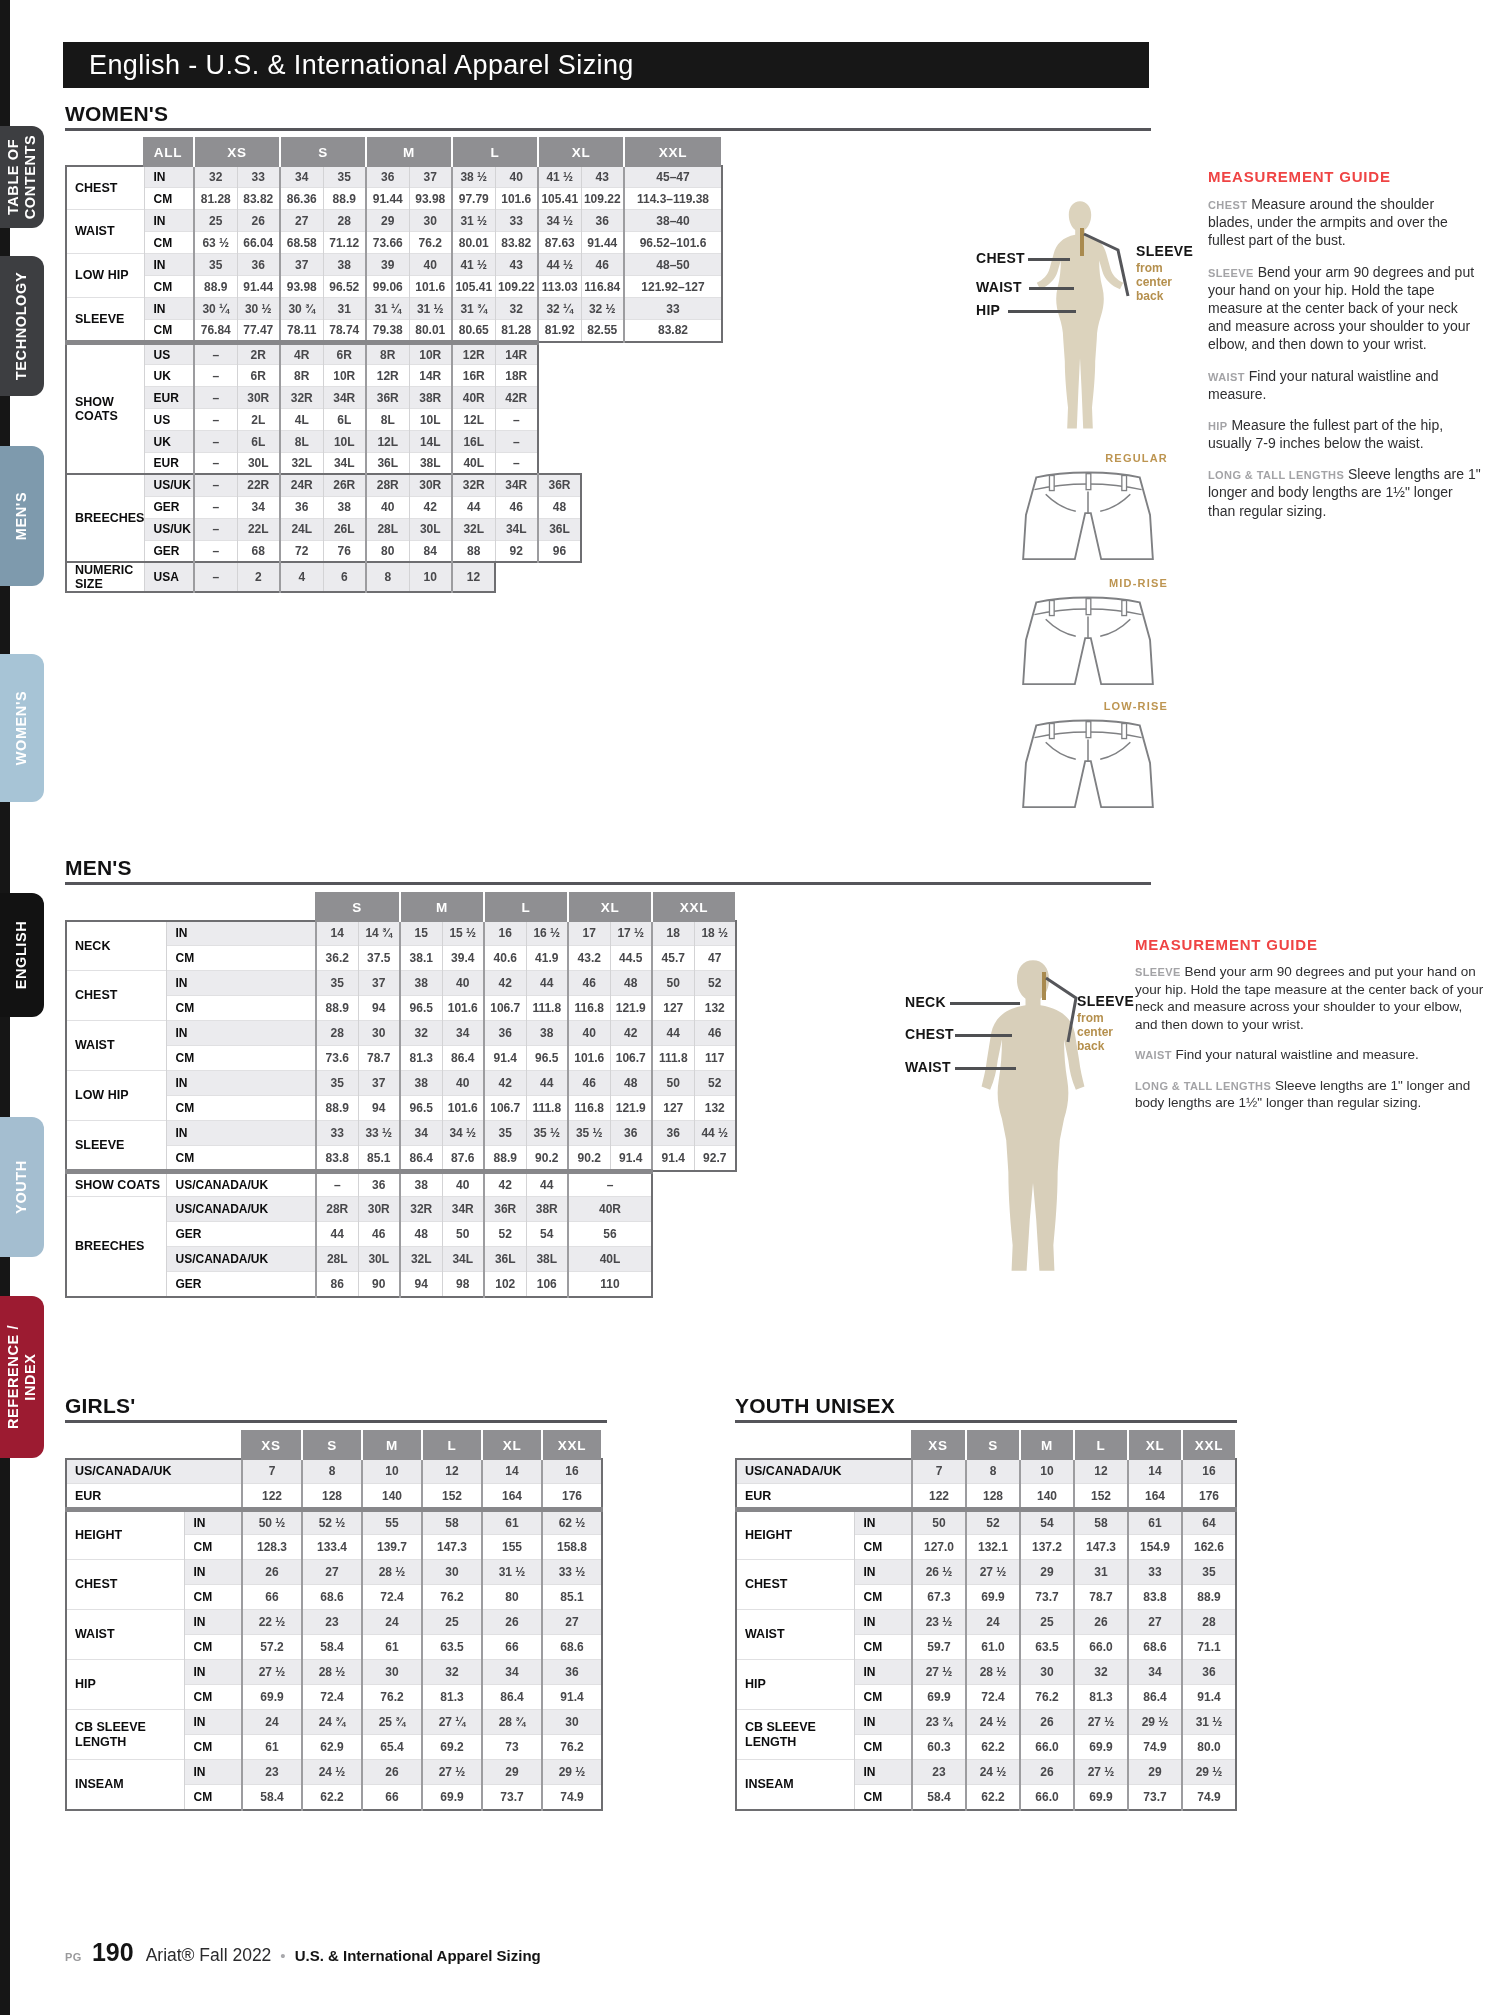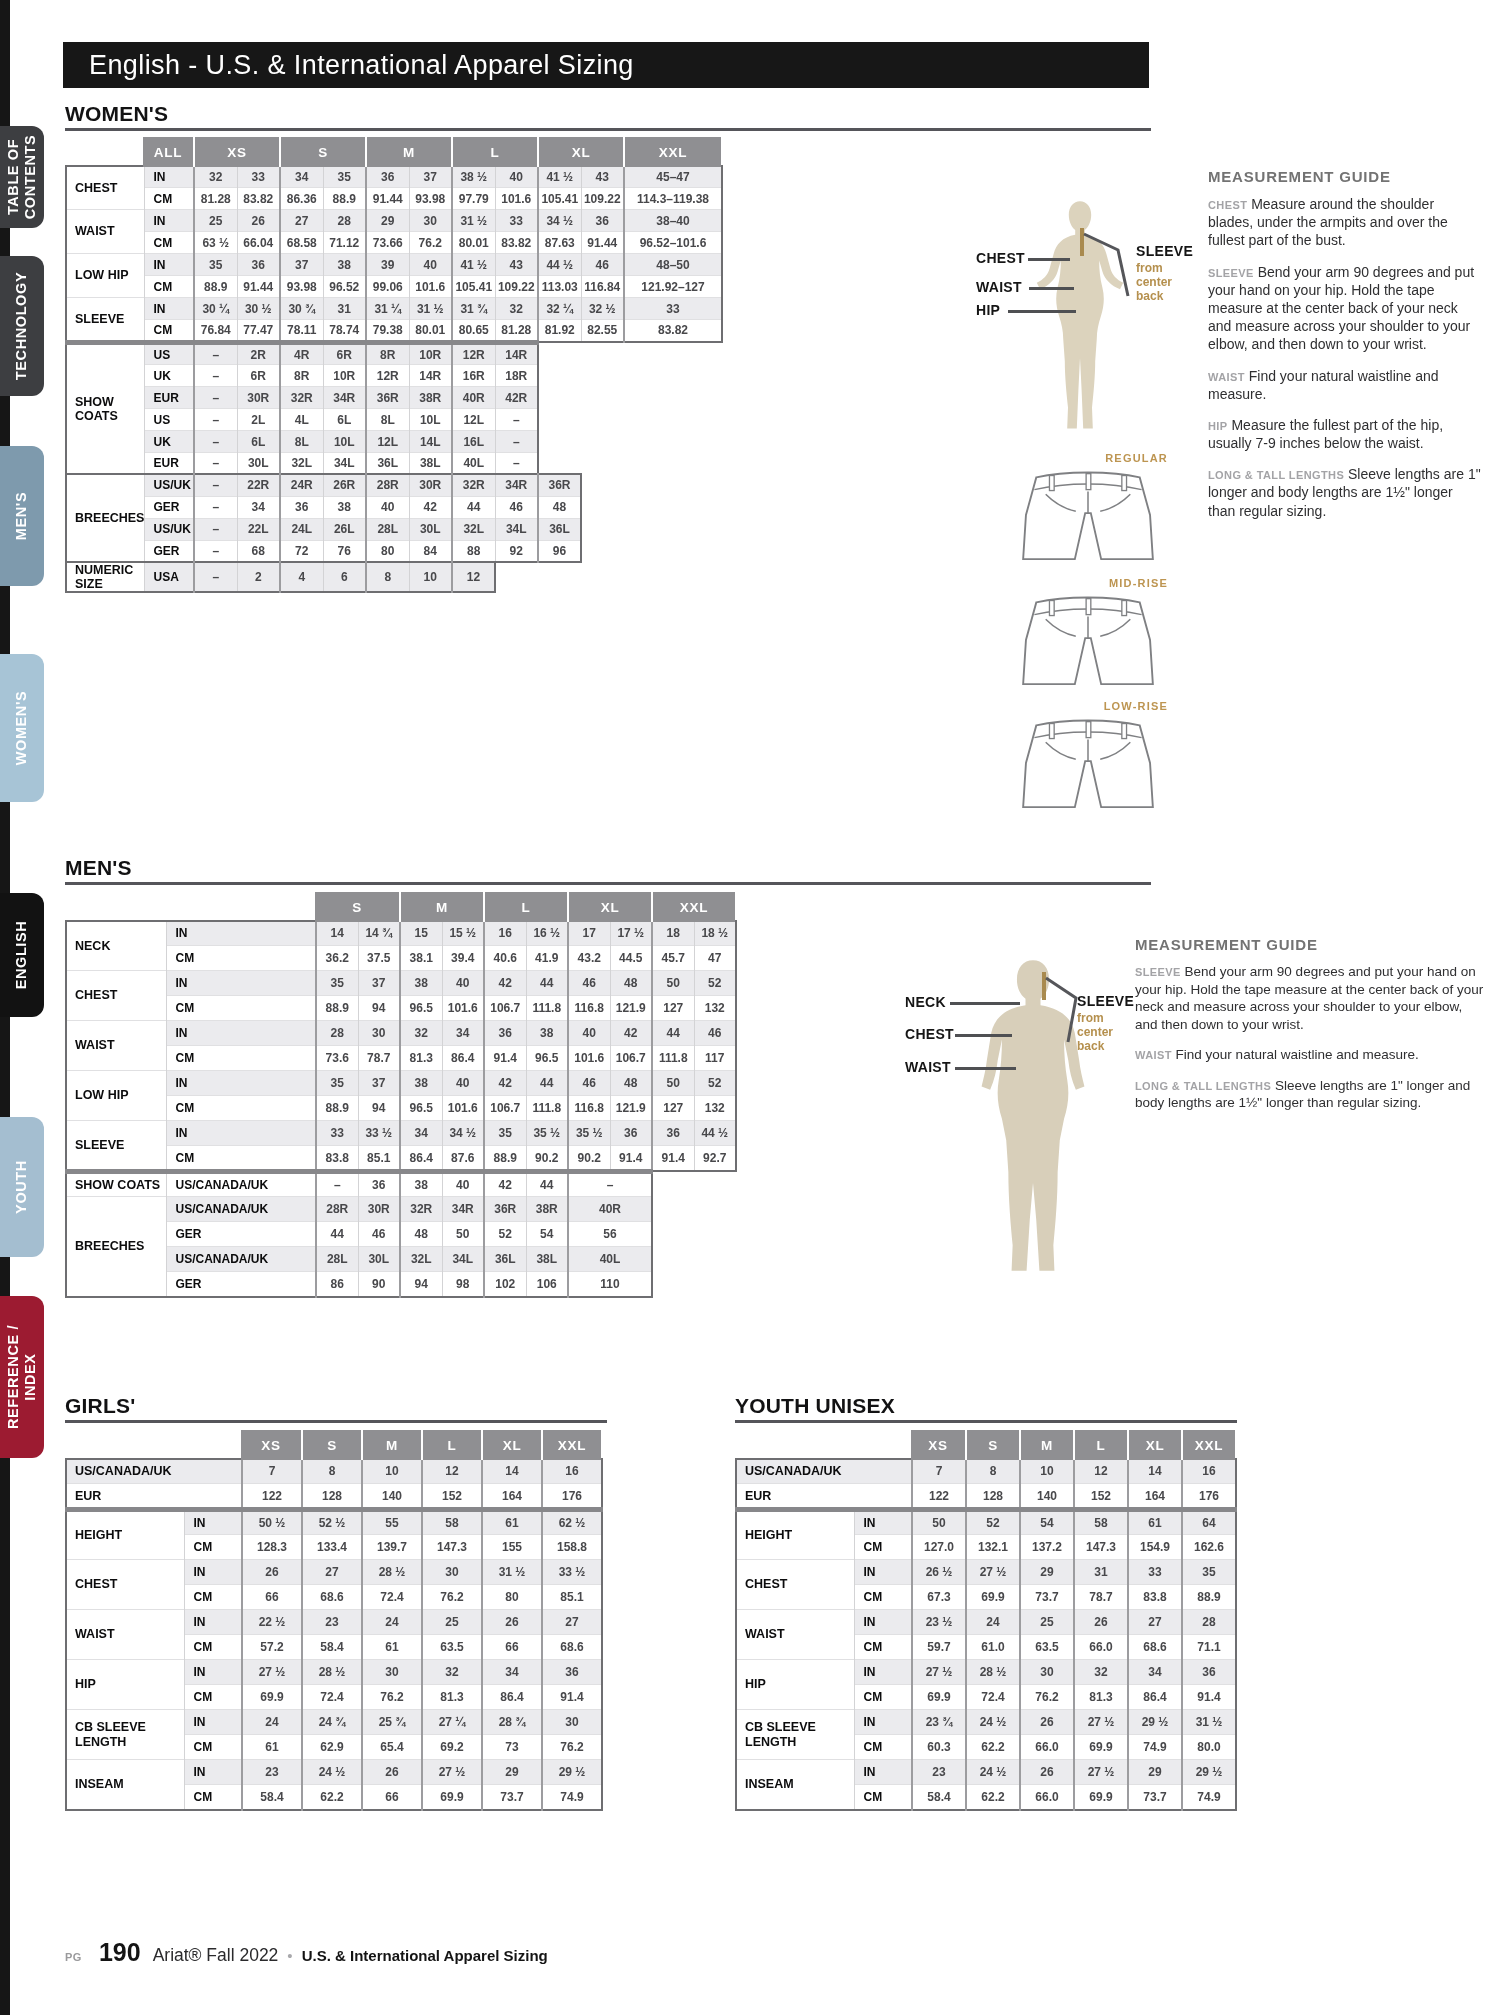--- a/index.html
+++ b/index.html
@@ -30,35 +30,35 @@
   table.sz td{font-size:12px;font-weight:bold;color:#48484b;text-align:center;
      border-left:1px solid #d3d3d5;border-top:1px solid #e0e0e2;padding:0 2px;overflow:hidden;white-space:nowrap}
   table.sz td.sh{background:#ebebee}
   table.sz td.gb{border-left:2px solid #9c9c9f}
   table.sz td.glabel{text-align:left;padding-left:8px;color:#0c0c0d;font-size:12.5px;background:#fff;
      border-left:none;white-space:normal;line-height:1.15}
   table.sz td.unit{text-align:left;padding-left:9px;color:#0c0c0d}
   table.sz td.rlabel{text-align:left;padding-left:8px;color:#0c0c0d;font-size:12.5px;white-space:normal}
   .w td{height:22px}.m td{height:25px}.k td{height:25px}
   
-  .gtitle{font-size:15px;font-weight:800;color:#737373;letter-spacing:.8px;margin-bottom:10px}
+  .gtitle{font-size:15px;font-weight:800;color:#ef4444;letter-spacing:.8px;margin-bottom:10px}
   .gp{margin-bottom:13px;color:#2f2f31;line-height:1.3}
   #womens-guide .gp{font-size:14px}
   #mens-guide .gp{font-size:13.5px}
   .gk{font-size:11px;font-weight:bold;color:#a3a3a6;letter-spacing:.4px}
   
   .flabel{font-size:14px;font-weight:800;color:#151515;letter-spacing:.3px}
   .fsub{font-size:12px;font-weight:bold;color:#b5904e;line-height:1.18}
   .mline{height:2.5px;background:#4f5053}
   .rise{width:160px;text-align:right}
   .rlab{font-size:11px;font-weight:800;color:#bd9551;letter-spacing:1.2px;margin-bottom:4px}
   
   .foot{display:flex;align-items:baseline}
   .f-pg{font-size:11px;font-weight:bold;color:#9a9a9c;letter-spacing:.5px}
-  .f-num{font-size:25px;font-weight:800;color:#141414;margin-left:17px}
+  .f-num{font-size:25px;font-weight:800;color:#141414;margin-left:10px}
   .f-cat{font-size:17.5px;color:#2a2a2c;margin-left:12px}
   .f-dot{font-size:15px;color:#a9a9ac;margin:0 9px}
   .f-sec{font-size:15px;font-weight:bold;color:#141414}
 </style>
 </head>
 <body>
 
 <div class="rail abs"></div>
 <nav id="tabs">
     <div class="tab" style="top: 126px; height: 102px; background: rgb(61, 62, 65);">

